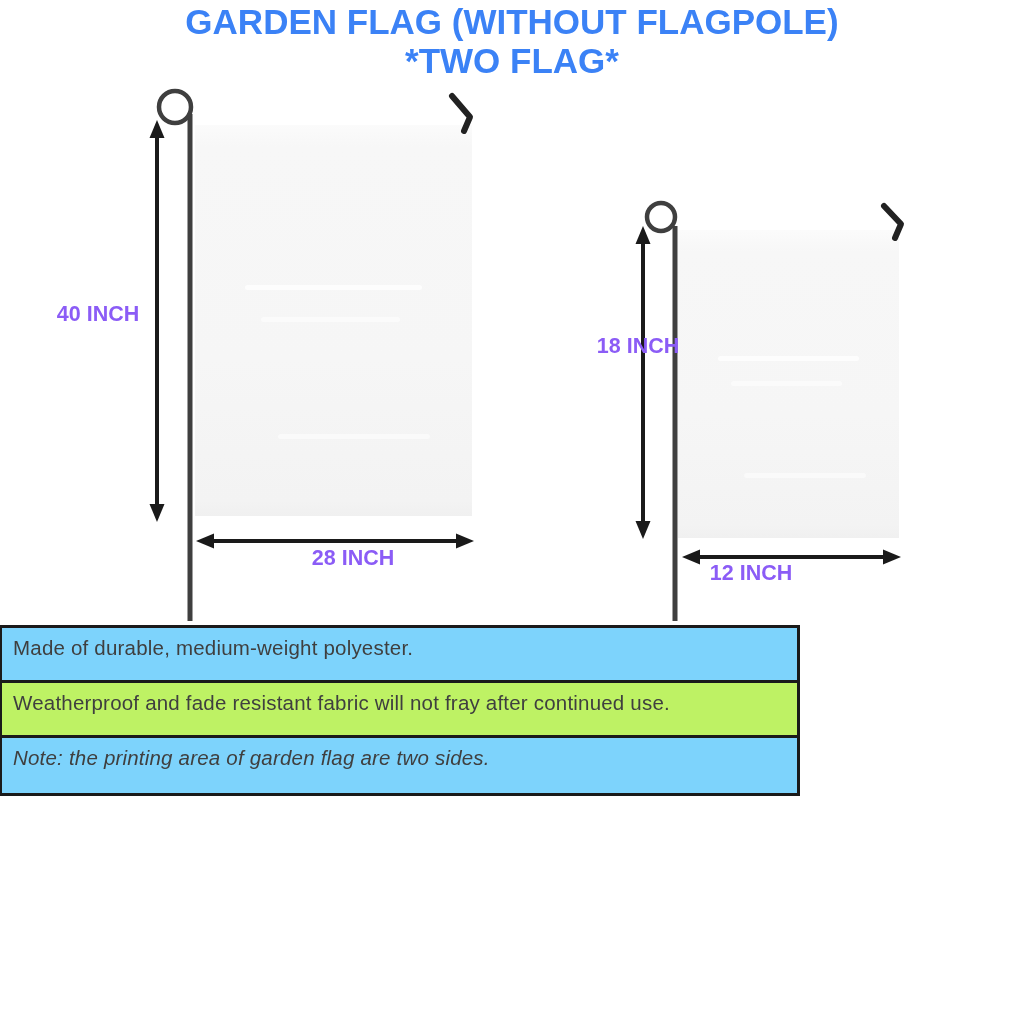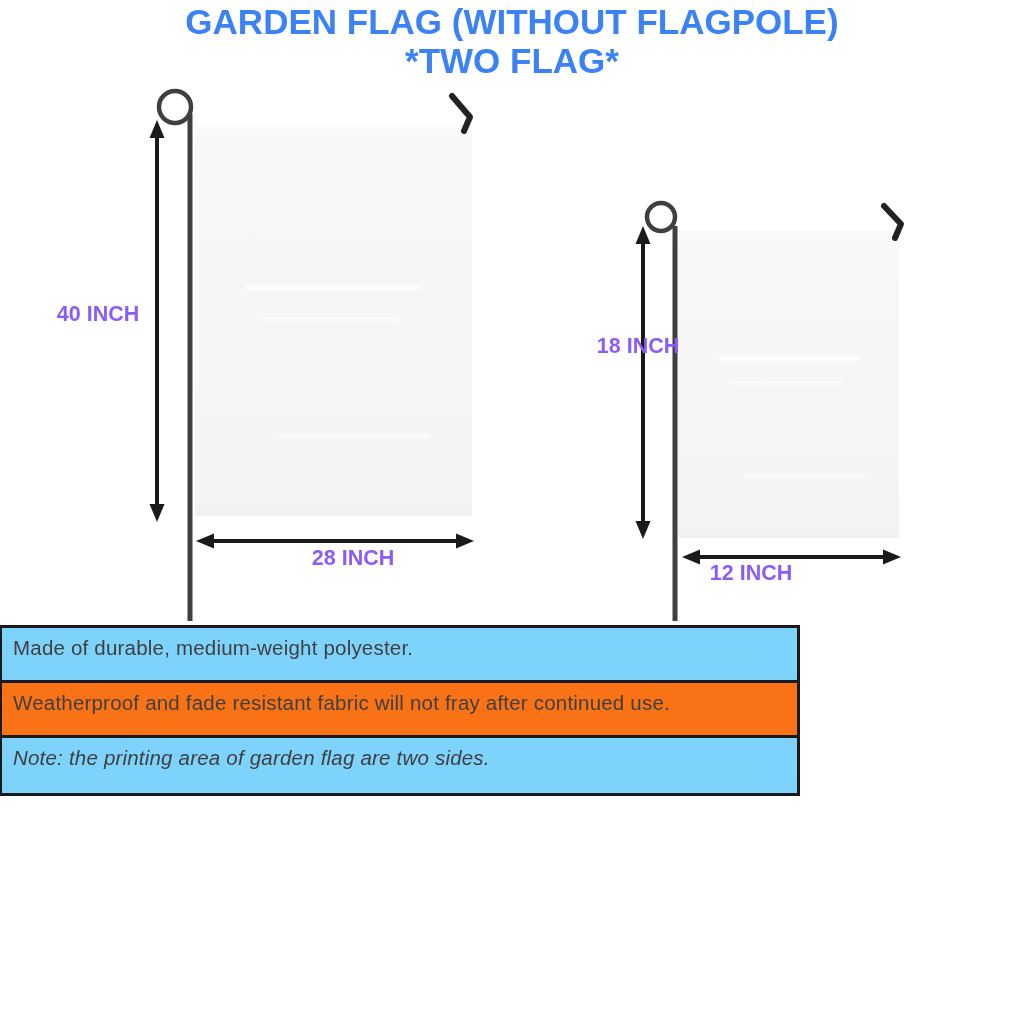--- a/index.html
+++ b/index.html
@@ -45,21 +45,21 @@
   .dim-18{left:542px;top:334px;width:96px;margin-left:48px;}
   .dim-12{left:666px;top:561px;width:170px;}
 
   
   .specs{
     position:absolute;left:-1px;top:625px;width:795px;
     border:3px solid #1a1a1a;
   }
   .spec-row{
     height:55px;
-    background:#f97316;
+    background:#bef264;
     border-bottom:3px solid #1a1a1a;
     box-sizing:border-box;
     color:#3f3f3f;font-size:20.5px;line-height:1.15;
     padding:8px 12px 0 11px;
     letter-spacing:.2px;
   }
   .spec-row:last-child{border-bottom:none;font-style:italic;}
   .spec-row.shaded{background:#7dd3fc;}
 </style>
 </head>

